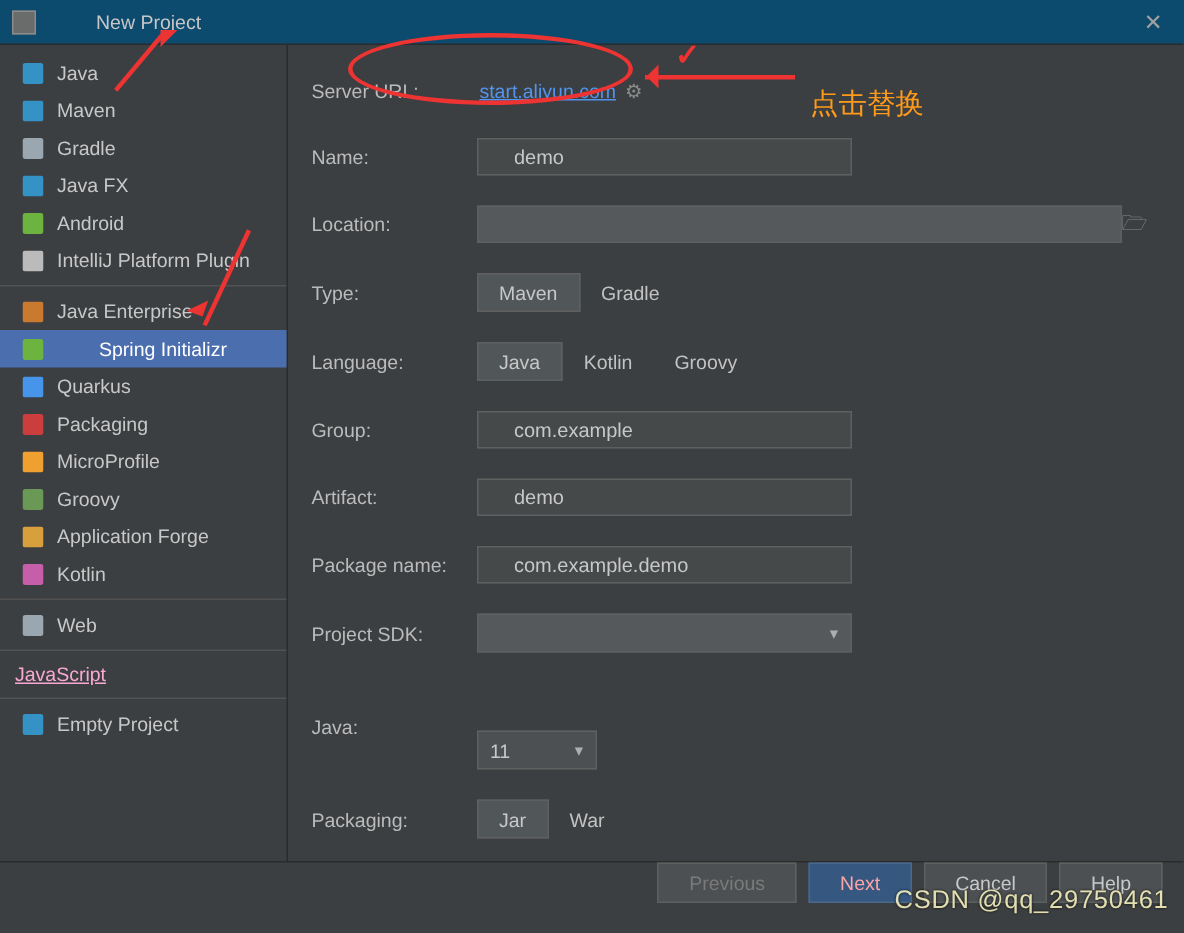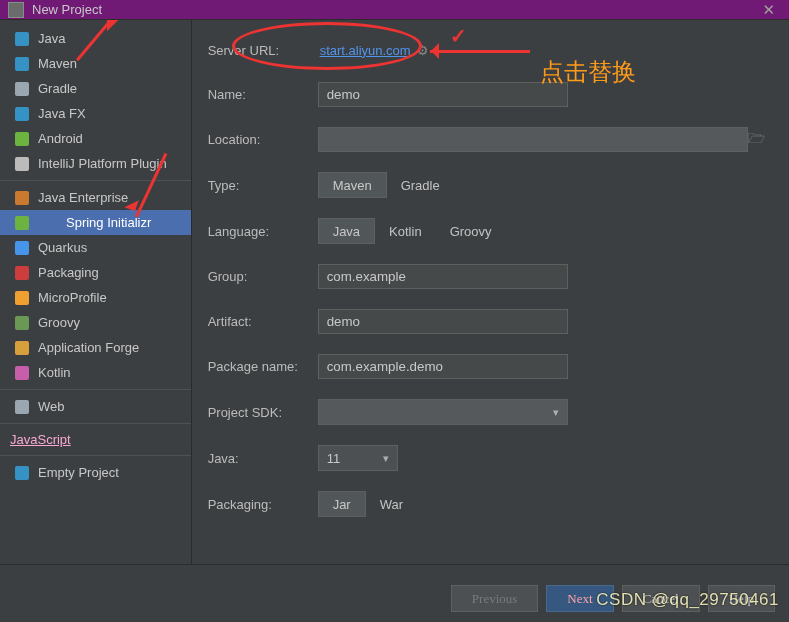--- a/index.html
+++ b/index.html
@@ -3,23 +3,24 @@
 <meta charset="utf-8">
 <style>
   * { box-sizing: border-box; margin: 0; padding: 0; }
   body {
     width: 789px; height: 622px;
     background: #3c3f41; color: #bbbbbb;
     font-family: "Segoe UI", sans-serif; font-size: 13px;
     overflow: hidden; position: relative;
   }
   .titlebar {
-    height: 20px; background: #701a75;
+    height: 30px; background: #0c4a6e;
     display: flex; align-items: center; padding: 0 8px;
     border-bottom: 1px solid #2b2b2b;
+    gap: 32px;
   }
   .titlebar .logo {
     width: 16px; height: 16px; background: #6a6b6b;
     margin-right: 8px; border: 1px solid #8a8b8b;
   }
   .titlebar .title { flex: 1; color: #c7c7c7; }
   .titlebar .close { color: #a0a0a0; font-size: 15px; padding: 0 6px; cursor: pointer; }
   .body { display: flex; height: calc(100% - 30px - 48px); }
   .sidebar {
     width: 200px; background: #3c3f41; border-right: 1px solid #2b2b2b;
@@ -33,62 +34,62 @@
   .side-item .icon { width: 16px; height: 16px; margin-right: 8px; display:flex; align-items:center; justify-content:center;}
   .side-sep { height:1px; background:#515151; margin:4px 0; }
   .side-head { padding: 4px 12px 4px 10px; color:#f9a8d4;text-decoration:underline; }
   .main { flex:1; padding: 18px 24px 10px 16px; position:relative; }
   .row { display:flex; align-items:center; margin-bottom: 20px; min-height:24px; }
   .row .label { width: 110px; color:#bbbbbb; }
   .link { color:#5394ec; text-decoration: underline; margin-left:2px;}
   .gear { color:#8a8a8a; margin-left:6px; font-size:13px;}
   .input {
     background:#45494a; border:1px solid #5e6060; color:#c8c8c8;
-    height:25px; padding:0 8px; width:250px; outline:none;
+    height:25px; padding:0 24px; width:250px; outline:none;
   }
   .input.wide { width: 430px; }
   .select {
     background:#4c5052; border:1px solid #5e6060; color:#c8c8c8;
     height:26px; padding:0 22px 0 8px; width:250px; position:relative;
     display:flex; align-items:center;
   }
   .select::after { content:"▾"; position:absolute; right:8px; color:#aeaeae; font-size:11px;}
-  .select.narrow{ width:80px;}
+  .select.narrow{ width:80px;margin-top:32px;}
   .seg { display:flex; gap:0; }
   .seg-btn {
     background:#515658; border:1px solid #5e6060; color:#c8c8c8;
     height:26px; padding:0 14px; display:flex; align-items:center; cursor:pointer;
   }
   .seg-btn + .seg-btn { border-left:none; }
   .seg-btn.plain { background:transparent; border:none; padding:0 14px; color:#c2c2c2;}
   .seg-btn.active { background:#515658; }
   .folder-icon { color:#8a8a8a; margin-left:auto; font-size:14px;}
   .footer {
     height:48px; border-top:1px solid #2b2b2b;
-    display:flex; align-items:flex-end; justify-content:flex-end;
-    padding: 0 14px; gap:8px;font-family:Liberation Serif, serif;
+    display:flex; align-items:flex-start; justify-content:flex-end;
+    padding: 0 14px; gap:8px;
   }
   .btn {
     height:27px; padding:0 20px; border:1px solid #5e6060;
     background:#4c5052; color:#c8c8c8; cursor:pointer;
     display:flex; align-items:center;
   }
   .btn.primary { background:#365880; border-color:#4a688c; color:#fca5a5;}
   .btn.disabled { color:#7a7a7a; }
   
   .anno { position:absolute; pointer-events:none; }
   .circle { border:3px solid #e33; border-radius:50%; }
   .arrow-line { background:#e33; height:3px; transform-origin:left center;}
   .watermark{
     position:absolute; right:10px; bottom:12px; color:#fef9c3;
     font-size:17px; letter-spacing:0.5px; opacity:0.85;
     text-shadow:0 0 2px #000;
   }
   .blur { background:#55595b; color:transparent; }
-  .orange-text { color:#ff9a1a; font-size:24px; font-weight:500;}
+  .orange-text { color:#ff9a1a; font-size:19px; font-weight:500;}
   .red-check { color:#e33; font-size:20px; font-weight:bold;}
 </style>
 </head>
 <body>
 
 <div class="titlebar">
   <div class="logo"></div>
   <div class="title">New Project</div>
   <div class="close">✕</div>
 </div>

